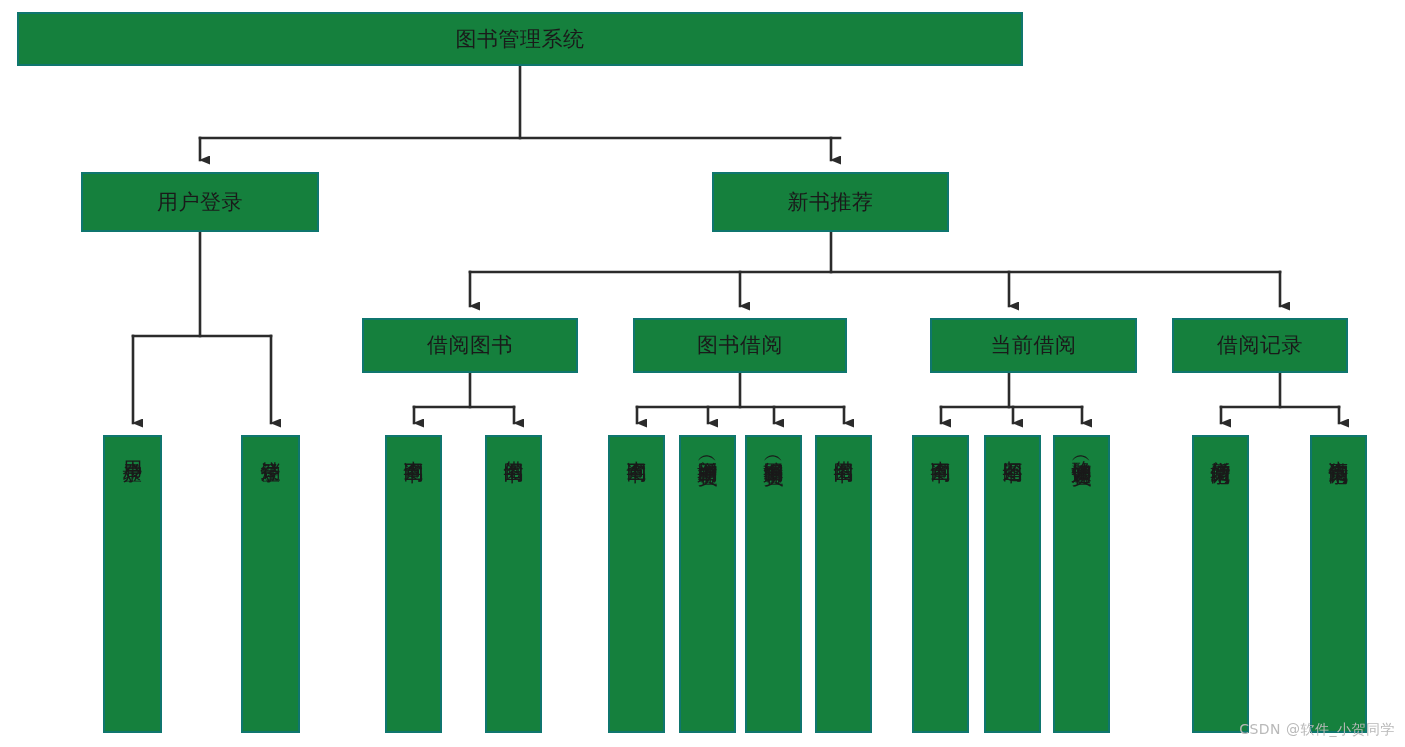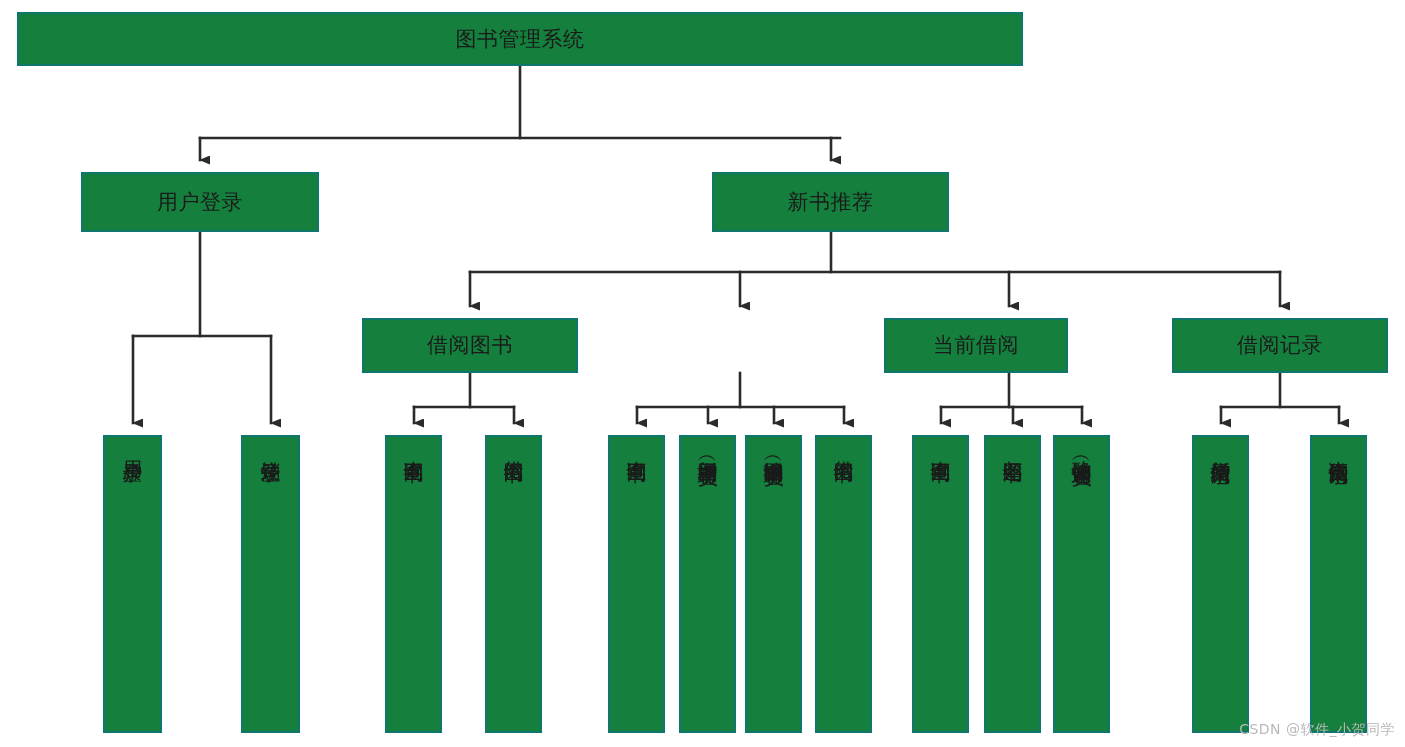--- a/index.html
+++ b/index.html
@@ -136,26 +136,29 @@
   </div>
 
   <div class="node horizontal" style="left:712px; top:172px; width:237px; height:60px;">
     <span class="label">新书推荐</span>
   </div>
 
   <div class="node horizontal" style="left:362px; top:318px; width:216px; height:55px;">
     <span class="label">借阅图书</span>
   </div>
 
-
-  <div class="node horizontal" style="left:884px; top:318px; width:184px; height:55px;">
+  <div class="node horizontal" style="left:633px; top:318px; width:214px; height:55px;">
+    <span class="label">图书借阅</span>
+  </div>
+
+  <div class="node horizontal" style="left:930px; top:318px; width:207px; height:55px;">
     <span class="label">当前借阅</span>
   </div>
 
-  <div class="node horizontal" style="left:1172px; top:318px; width:216px; height:55px;">
+  <div class="node horizontal" style="left:1172px; top:318px; width:176px; height:55px;">
     <span class="label">借阅记录</span>
   </div>
 
   <div class="node vertical" style="left:103px; top:435px; width:59px; height:298px;">
     <span class="label">用户登录</span>
   </div>
 
   <div class="node vertical" style="left:241px; top:435px; width:59px; height:298px;">
     <span class="label">注销登录</span>
   </div>

